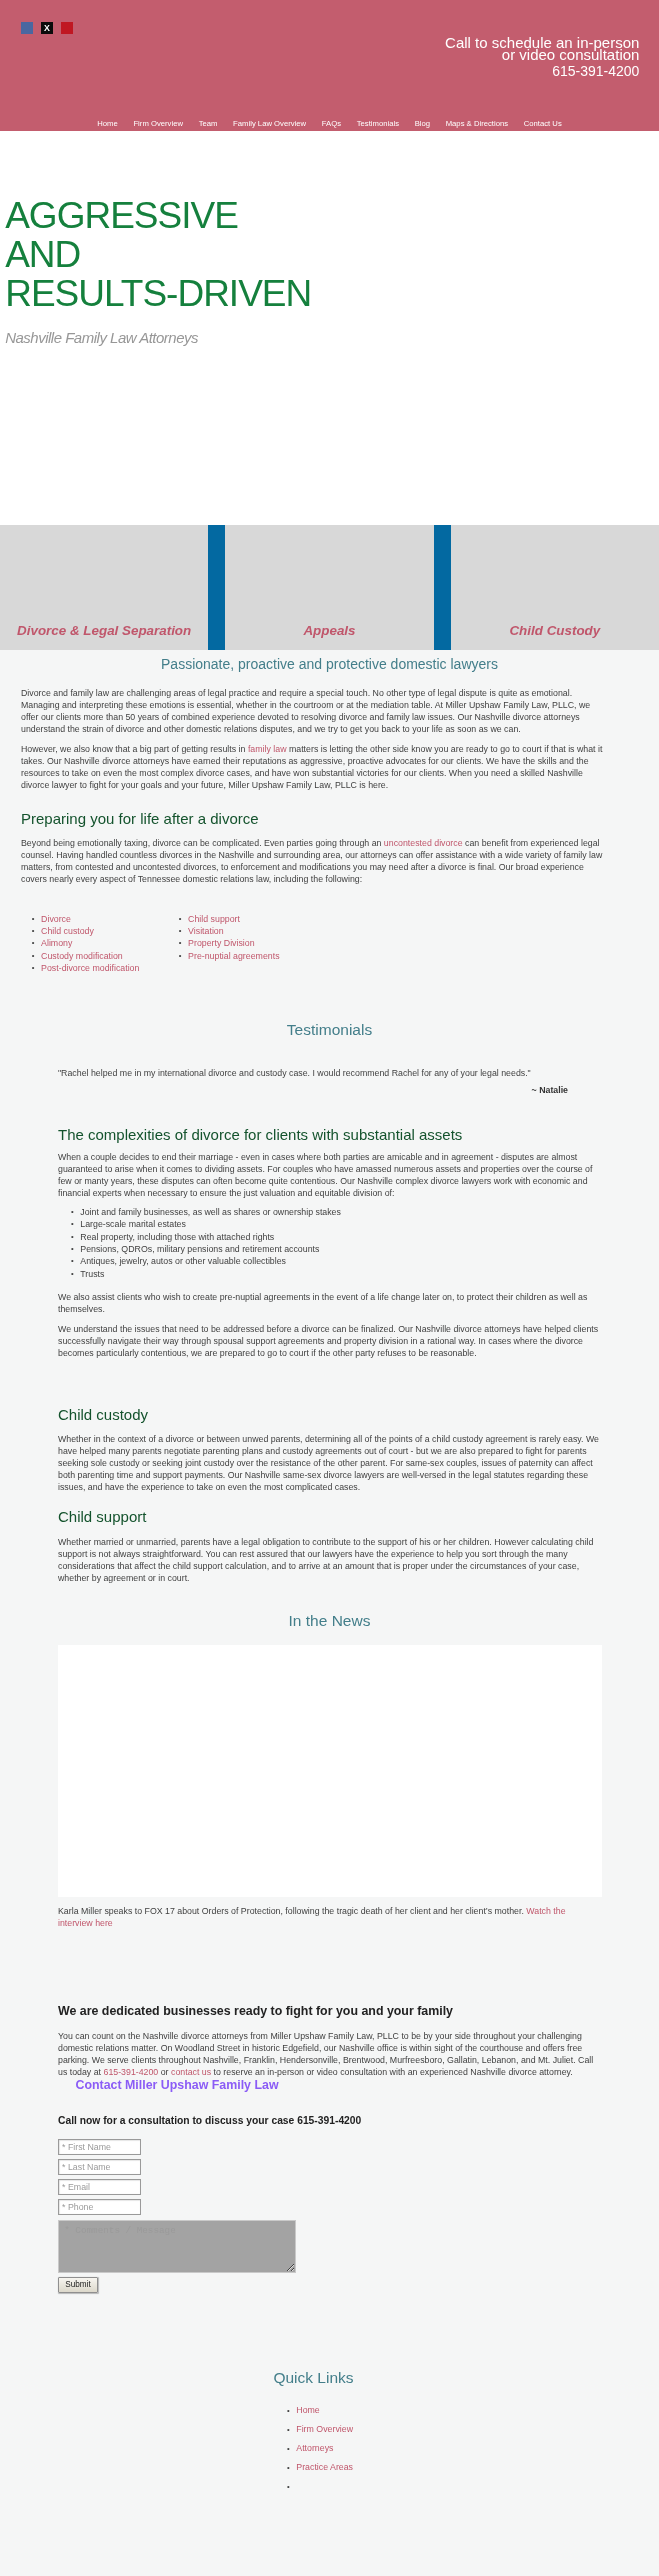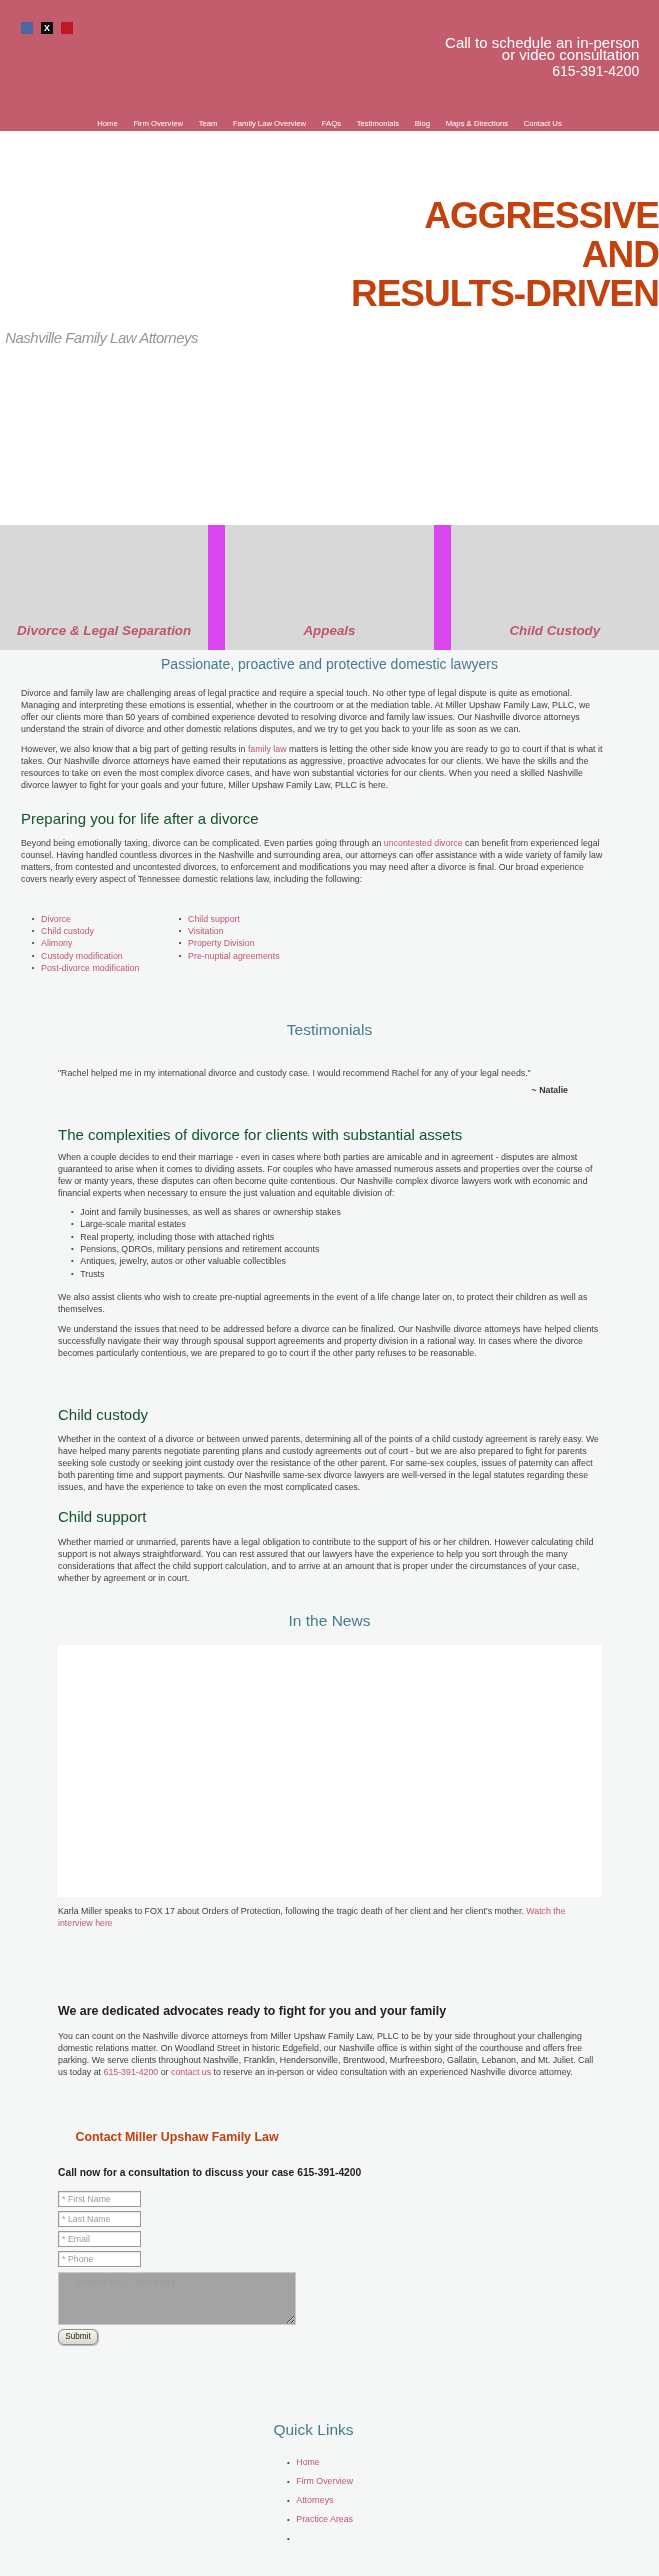--- a/index.html
+++ b/index.html
@@ -24,30 +24,30 @@
   .sq-yt { background:#c01722; }
   .phone-block { position:absolute; top:37px; right:19.6px; text-align:right; color:#fff; }
   .phone-line { font-size:15px; line-height:12.4px; }
   .phone-number { font-size:14px; line-height:17.5px; margin-top:1.5px; }
   .main-nav { position:absolute; bottom:3.1px; width:100%; text-align:center; }
   .main-nav a { color:#fff; font-size:7.7px; margin:0 6.7px; display:inline-block; }
 
   
   .hero { height:394px; background:#ffffff; padding:65px 0 0 5.2px; }
   .hero-title div {
-    font-size:37px; font-weight:bold; line-height:39px;
-    color:#c2410c; letter-spacing:-1px;text-align:right;
+    font-size:37px; font-weight:normal; line-height:39px;
+    color:#15803d; letter-spacing:-1px;
   }
   .hero-tagline {
     margin-top:15.5px; font-size:15px; font-style:italic;
     color:#979797; letter-spacing:-0.5px;
   }
 
   
-  .cards-row { height:125px; background:#d946ef; display:flex; gap:17px; }
+  .cards-row { height:125px; background:#0369a1; display:flex; gap:17px; }
   .p-card { flex:1; background:#d8d8d8; display:flex; align-items:flex-end; justify-content:center;
             padding-bottom:12.4px; cursor:pointer; }
   .p-card span { font-size:13.4px; font-weight:bold; font-style:italic; color:#c0566b; }
 
   
   .main { background:#f5f6f6; }
   .wide  { margin:0 49px 0 21px; }
   .inner { margin:0 58px 0 58px; }
   p.body-text { font-size:8.8px; line-height:12px; color:#3f3f3f; }
   h1.intro-h { margin-top:30px; text-align:center; font-size:16.5px; font-weight:400; color:#c4556c; }
@@ -68,39 +68,39 @@
   .quote-block { margin-top:28px; width:510px; }
   .quote-author { margin-top:6.2px; width:510px; text-align:right; font-weight:bold; font-size:8.8px; color:#333; }
 
   .asset-list { margin-top:6.7px; margin-left:13px; }
   .asset-list li { line-height:12.4px; color:#3f3f3f; }
   .asset-list li::before { color:#333; }
 
   .video-box { margin-top:15.5px; width:544px; height:252px; background:#ffffff; }
 
   h2.dark-h { font-size:12.4px; font-weight:bold; color:#222; }
-  .form-title { margin-top:52px; text-align:center; width:238px; font-size:12.4px; font-weight:bold; color:#c2410c; }
+  .form-title { text-align:center; width:238px; font-size:12.4px; font-weight:bold; color:#8b5cf6; }
   .form-callnow { margin-top:23px; font-size:10.3px; font-weight:bold; color:#222; }
   .contact-form { margin-top:13.4px; }
   .contact-form input[type="text"] {
     display:block; width:83px; height:16px; margin-bottom:4.1px;
     border:0.5px solid #9a9a9a; background:#fff; padding:0 3.1px;
     font-family:"Liberation Sans",sans-serif; font-size:8.8px; color:#444;
     box-shadow:inset 0.5px 0.5px 1px rgba(0,0,0,0.18);
   }
   .contact-form input::placeholder, .contact-form textarea::placeholder { color:#9a9a9a; opacity:1; }
   .contact-form textarea {
     display:block; width:238px; height:53px; margin-top:1.5px; resize:both;
     border:0.5px solid #c9c9c9; background:#a3a3a3; padding:4.1px 5.2px;
     font-family:Liberation Mono, monospace; font-size:9.3px; color:#444;
   }
   .submit-btn {
     margin-top:4.1px; font-family:"Liberation Sans",sans-serif; font-size:8.2px; color:#222;
     padding:2.6px 6.2px; background:linear-gradient(#f7f5f0,#dcd8cb);
-    border:0.5px solid #8f8f8f; border-radius:6px; cursor:pointer;
+    border:0.5px solid #8f8f8f; border-radius:1px; cursor:pointer;
     box-shadow:0.5px 0.5px 1px rgba(0,0,0,0.25);
   }
 
   
   .quicklinks { width:155px; margin:76px 0 0 236px; }
   .quicklinks h2 { text-align:center; }
   .quicklinks ul { margin-top:14.4px; margin-left:51px; }
   .quicklinks li { line-height:19px; }
 </style>
 </head>
@@ -204,21 +204,21 @@
     <h2 class="teal-h" style="margin-top:15.5px">Child support</h2>
     <p class="body-text" style="margin-top:10.3px">Whether married or unmarried, parents have a legal obligation to contribute to the support of his or her children. However calculating child support is not always straightforward. You can rest assured that our lawyers have the experience to help you sort through the many considerations that affect the child support calculation, and to arrive at an amount that is proper under the circumstances of your case, whether by agreement or in court.</p>
   </div>
 
   <h2 class="teal-center" style="margin-top:28px">In the News</h2>
 
   <div class="inner">
     <div class="video-box"></div>
     <p class="body-text" style="margin-top:8.2px"><span>Karla Miller speaks to FOX 17 about Orders of Protection, following the tragic death of her client and her client’s mother. </span><a class="link">Watch the interview here</a></p>
 
-    <h2 class="dark-h" style="margin-top:75px">We are dedicated advocates ready to fight for you and your family</h2>
+    <h2 class="dark-h" style="margin-top:75px">We are dedicated businesses ready to fight for you and your family</h2>
     <p class="body-text" style="margin-top:11.3px"><span>You can count on the Nashville divorce attorneys from Miller Upshaw Family Law, PLLC to be by your side throughout your challenging domestic relations matter. On Woodland Street in historic Edgefield, our Nashville office is within sight of the courthouse and offers free parking. We serve clients throughout Nashville, Franklin, Hendersonville, Brentwood, Murfreesboro, Gallatin, Lebanon, and Mt. Juliet. Call us today at </span><a class="link">615-391-4200</a><span> or </span><a class="link">contact us</a><span> to reserve an in-person or video consultation with an experienced Nashville divorce attorney.</span></p>
 
     <h3 class="form-title">Contact Miller Upshaw Family Law</h3>
     <div class="form-callnow">Call now for a consultation to discuss your case 615-391-4200</div>
     <form class="contact-form">
       <input type="text" placeholder="* First Name" style="">
       <input type="text" placeholder="* Last Name" style="">
       <input type="text" placeholder="* Email" style="">
       <input type="text" placeholder="* Phone" style="">
       <textarea placeholder="* Comments / Message" style=""></textarea>

